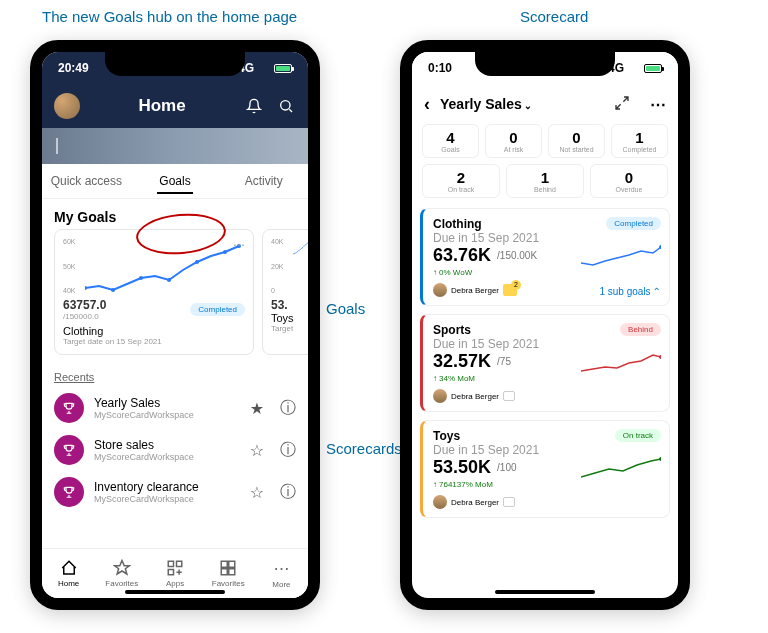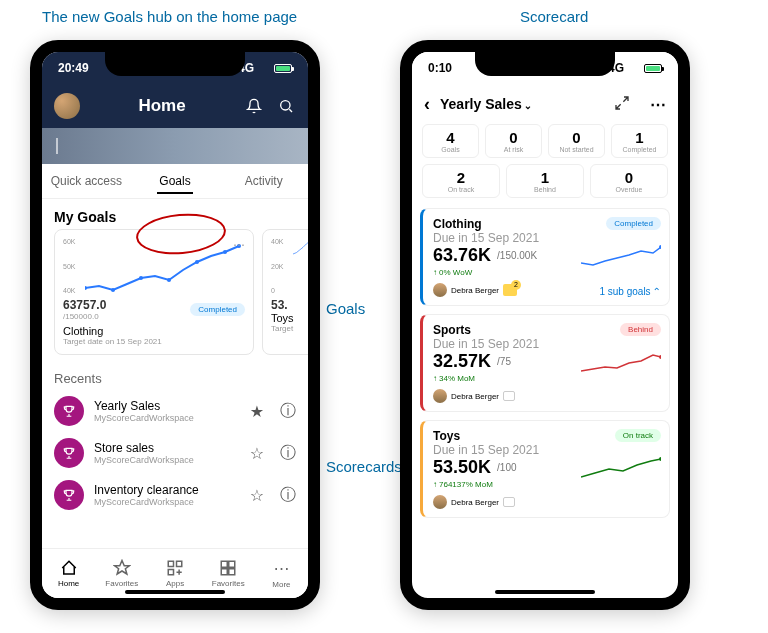--- a/index.html
+++ b/index.html
@@ -36,21 +36,21 @@
   .goal-chart { height:56px; position:relative; margin-bottom:4px; }
   .yaxis { position:absolute; left:0; top:0; bottom:0; width:20px; display:flex; flex-direction:column; justify-content:space-between; font-size:7px; color:#999; }
   .chart-line { position:absolute; left:22px; right:0; top:0; bottom:0; }
   .goal-val { font-size:12px; font-weight:600; color:#333; }
   .goal-sub { font-size:8px; color:#999; }
   .goal-row { display:flex; justify-content:space-between; align-items:center; margin-top:2px; }
   .badge { display:inline-block; padding:2px 8px; border-radius:10px; font-size:8px; }
   .badge-completed { background:#e0f2ff; color:#0078d4; }
   .badge-behind { background:#ffe0e0; color:#d13438; }
   .badge-ontrack { background:#e0ffe8; color:#107c10; }
-  .recents-title { font-size:13px; color:#666; padding:8px 12px 4px 12px; }
+  .recents-title { font-size:11px; color:#666; padding:8px 12px 4px 12px;text-decoration:underline; }
   .recent-row { display:flex; align-items:center; padding:6px 12px; gap:10px; }
   .recent-icon { width:30px; height:30px; border-radius:50%; background:#a4167f; display:flex; align-items:center; justify-content:center; color:#fff; }
   .recent-txt { flex:1; }
   .recent-name { font-size:12px; font-weight:500; }
   .recent-ws { font-size:9px; color:#999; }
   .recent-star { color:#555; }
   .recent-info { color:#555; margin-left:6px; }
   .navbar { position:absolute; bottom:0; left:0; right:0; height:50px; border-top:1px solid #eee; display:flex; background:#fff; }
   .nav { flex:1; display:flex; flex-direction:column; align-items:center; justify-content:center; gap:2px; font-size:8px; color:#666; }
   .nav.active { color:#000; }
@@ -82,21 +82,21 @@
   .owner-note { width:14px; height:12px; background:#ffd54f; border-radius:2px; position:relative; }
   .owner-note::after { content:'2'; position:absolute; top:-4px; right:-4px; width:10px; height:10px; background:#ffd54f; border-radius:50%; font-size:7px; text-align:center; line-height:10px; }
   .sub-link { color:#0078d4; font-size:10px; display:flex; align-items:center; gap:2px; }
 </style>
 </head>
 <body>
 
 <div class="annotation" style="top:8px;left:42px">The new Goals hub on the home page</div>
 <div class="annotation" style="top:8px;left:520px">Scorecard</div>
 <div class="annotation" style="top:300px;left:326px">Goals</div>
-<div class="annotation" style="top:458px;left:326px">Scorecards</div>
+<div class="annotation" style="top:440px;left:326px">Scorecards</div>
 
 <div class="phones">
 
   <div class="phone">
     <div class="notch"></div>
     <div class="statusbar dark">
       <span>20:49</span>
       <span class="sb-right">
         <span class="bars">
             <span></span>

